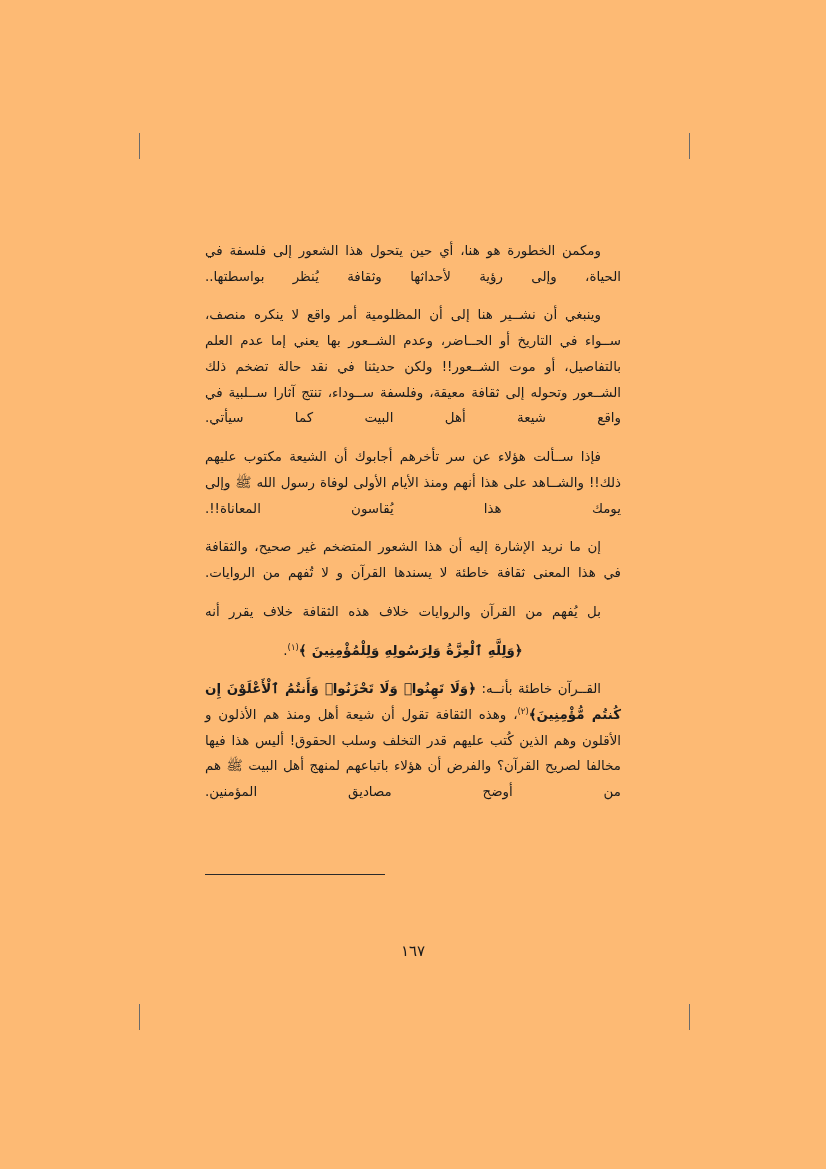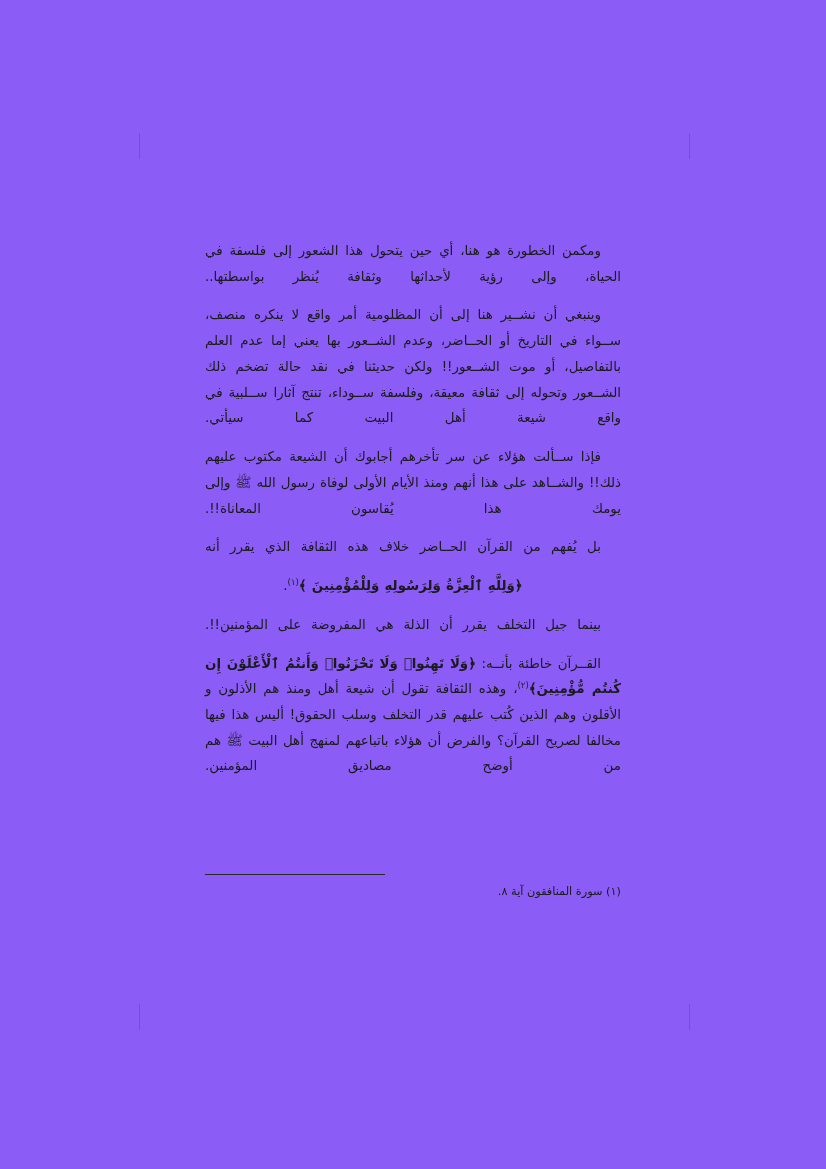--- a/index.html
+++ b/index.html
@@ -12,21 +12,21 @@
     height: 1169px;
     position: relative;
     font-family: "DejaVu Sans", "Liberation Serif", serif;
     color: #1b1b1b;
     overflow: hidden;
   }
 
   .page {
     position: absolute;
     inset: 0;
-    background: #8b5cf6;
+    background: #fdba74;
   }
 
   
   .crop {
     position: absolute;
     background: #6a6a6a;
     width: 1px;
     height: 26px;
   }
   .crop.tl { left: 139px; top: 133px; }
@@ -108,36 +108,36 @@
   <span class="crop br"></span>
 
   <div class="content">
 
     <p class="para">ومكمن الخطورة هو هنا، أي حين يتحول هذا الشعور إلى فلسفة في الحياة، وإلى رؤية لأحداثها وثقافة يُنظر بواسطتها..</p>
 
     <p class="para">وينبغي أن نشــير هنا إلى أن المظلومية أمر واقع لا ينكره منصف، ســواء في التاريخ أو الحــاضر، وعدم الشــعور بها يعني إما عدم العلم بالتفاصيل، أو موت الشــعور!! ولكن حديثنا في نقد حالة تضخم ذلك الشــعور وتحوله إلى ثقافة معيقة، وفلسفة ســوداء، تنتج آثارا ســلبية في واقع شيعة أهل البيت كما سيأتي.</p>
 
     <p class="para">فإذا ســألت هؤلاء عن سر تأخرهم أجابوك أن الشيعة مكتوب عليهم ذلك!! والشــاهد على هذا أنهم ومنذ الأيام الأولى لوفاة رسول الله ﷺ وإلى يومك هذا يُقاسون المعاناة!!.</p>
 
+    <p class="para">إن ما نريد الإشارة إليه أن هذا الشعور المتضخم غير صحيح، والثقافة في هذا المعنى ثقافة خاطئة لا يسندها القرآن و لا تُفهم من الروايات.</p>
 
-    <p class="para">بل يُفهم من القرآن الحــاضر خلاف هذه الثقافة الذي يقرر أنه</p>
+    <p class="para">بل يُفهم من القرآن والروايات خلاف هذه الثقافة خلاف يقرر أنه</p>
 
     <p class="para centered">
       <span class="quran">﴿وَلِلَّهِ ٱلْعِزَّةُ وَلِرَسُولِهِ وَلِلْمُؤْمِنِينَ ﴾</span><span class="sup">(١)</span><span>.</span>
     </p>
 
-    <p class="para">بينما جيل التخلف يقرر أن الذلة هي المفروضة على المؤمنين!!.</p>
 
     <p class="para">
       <span>القــرآن خاطئة بأنــه:</span>
       <span class="quran">﴿وَلَا تَهِنُوا۟ وَلَا تَحْزَنُوا۟ وَأَنتُمُ ٱلْأَعْلَوْنَ إِن كُنتُم مُّؤْمِنِينَ﴾</span><span class="sup">(٢)</span><span>، وهذه الثقافة تقول أن شيعة أهل ومنذ هم الأذلون و الأقلون وهم الذين كُتب عليهم قدر التخلف وسلب الحقوق! أليس هذا فيها مخالفا لصريح القرآن؟ والفرض أن هؤلاء باتباعهم لمنهج أهل البيت ﷺ هم من أوضح مصاديق المؤمنين.</span>
     </p>
 
   </div>
 
   <div class="footnote-rule"></div>
 
   <div class="footnotes">
-    <p class="fn">(١) سورة المنافقون آية ٨.</p>
   </div>
 
+  <div class="page-number">١٦٧</div>
 
 </div>
 
 </body></html>

